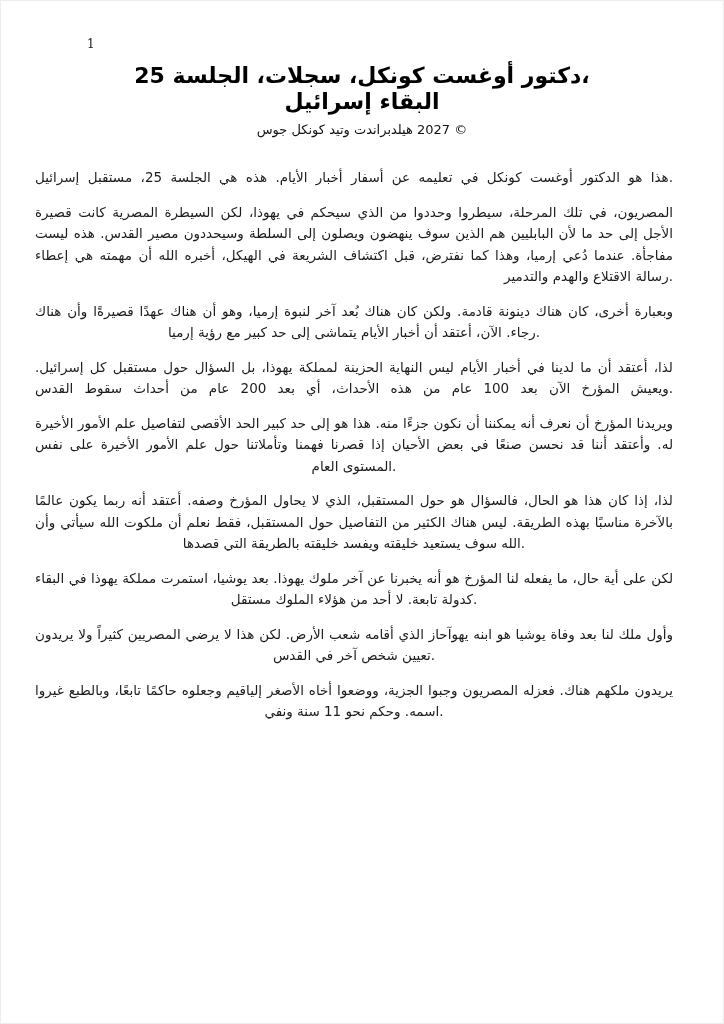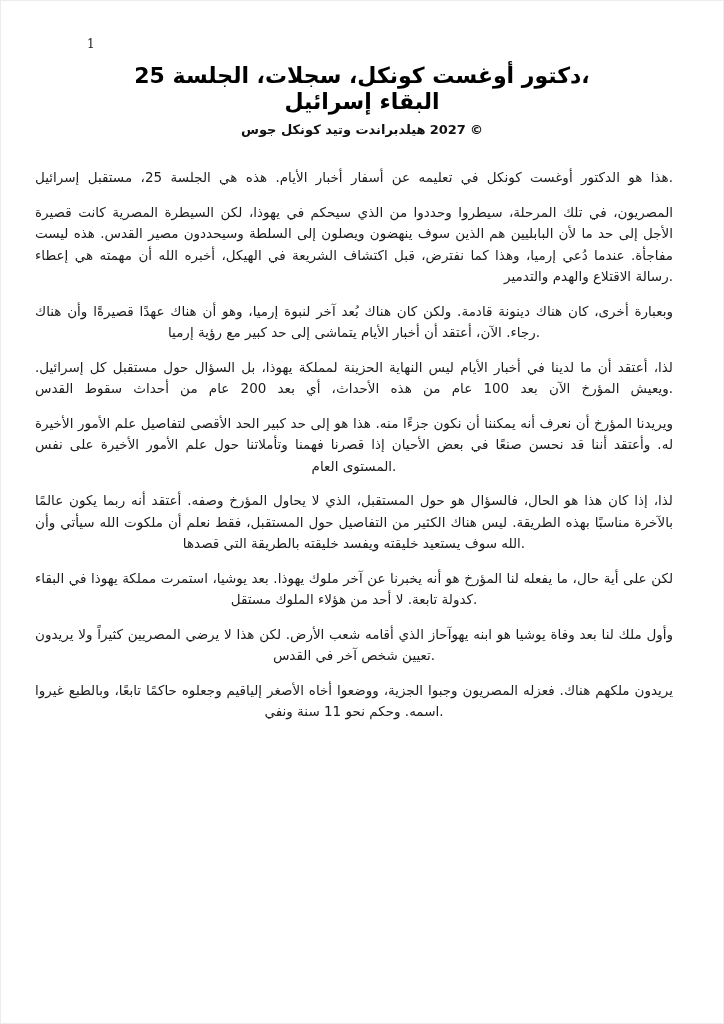--- a/index.html
+++ b/index.html
@@ -26,21 +26,21 @@
     font-weight: bold;
     font-size: 22px;
     line-height: 26px;
     color: #000000;
   }
   .byline {
     margin-top: 7px;
     font-size: 13px;
     color: #111111;
   }
-  .byline span { unicode-bidi: isolate; font-weight: bold; }
+  .byline span { unicode-bidi: isolate; }
   .body-text { margin-top: 30px; }
   p.para {
     direction: ltr;              
     text-align: justify;
     font-size: 13.5px;
     line-height: 21.5px;
     margin: 0 16px 13px 0;
     color: #1c1c1c;
   }
   p.para.last-right   { text-align-last: right; }

